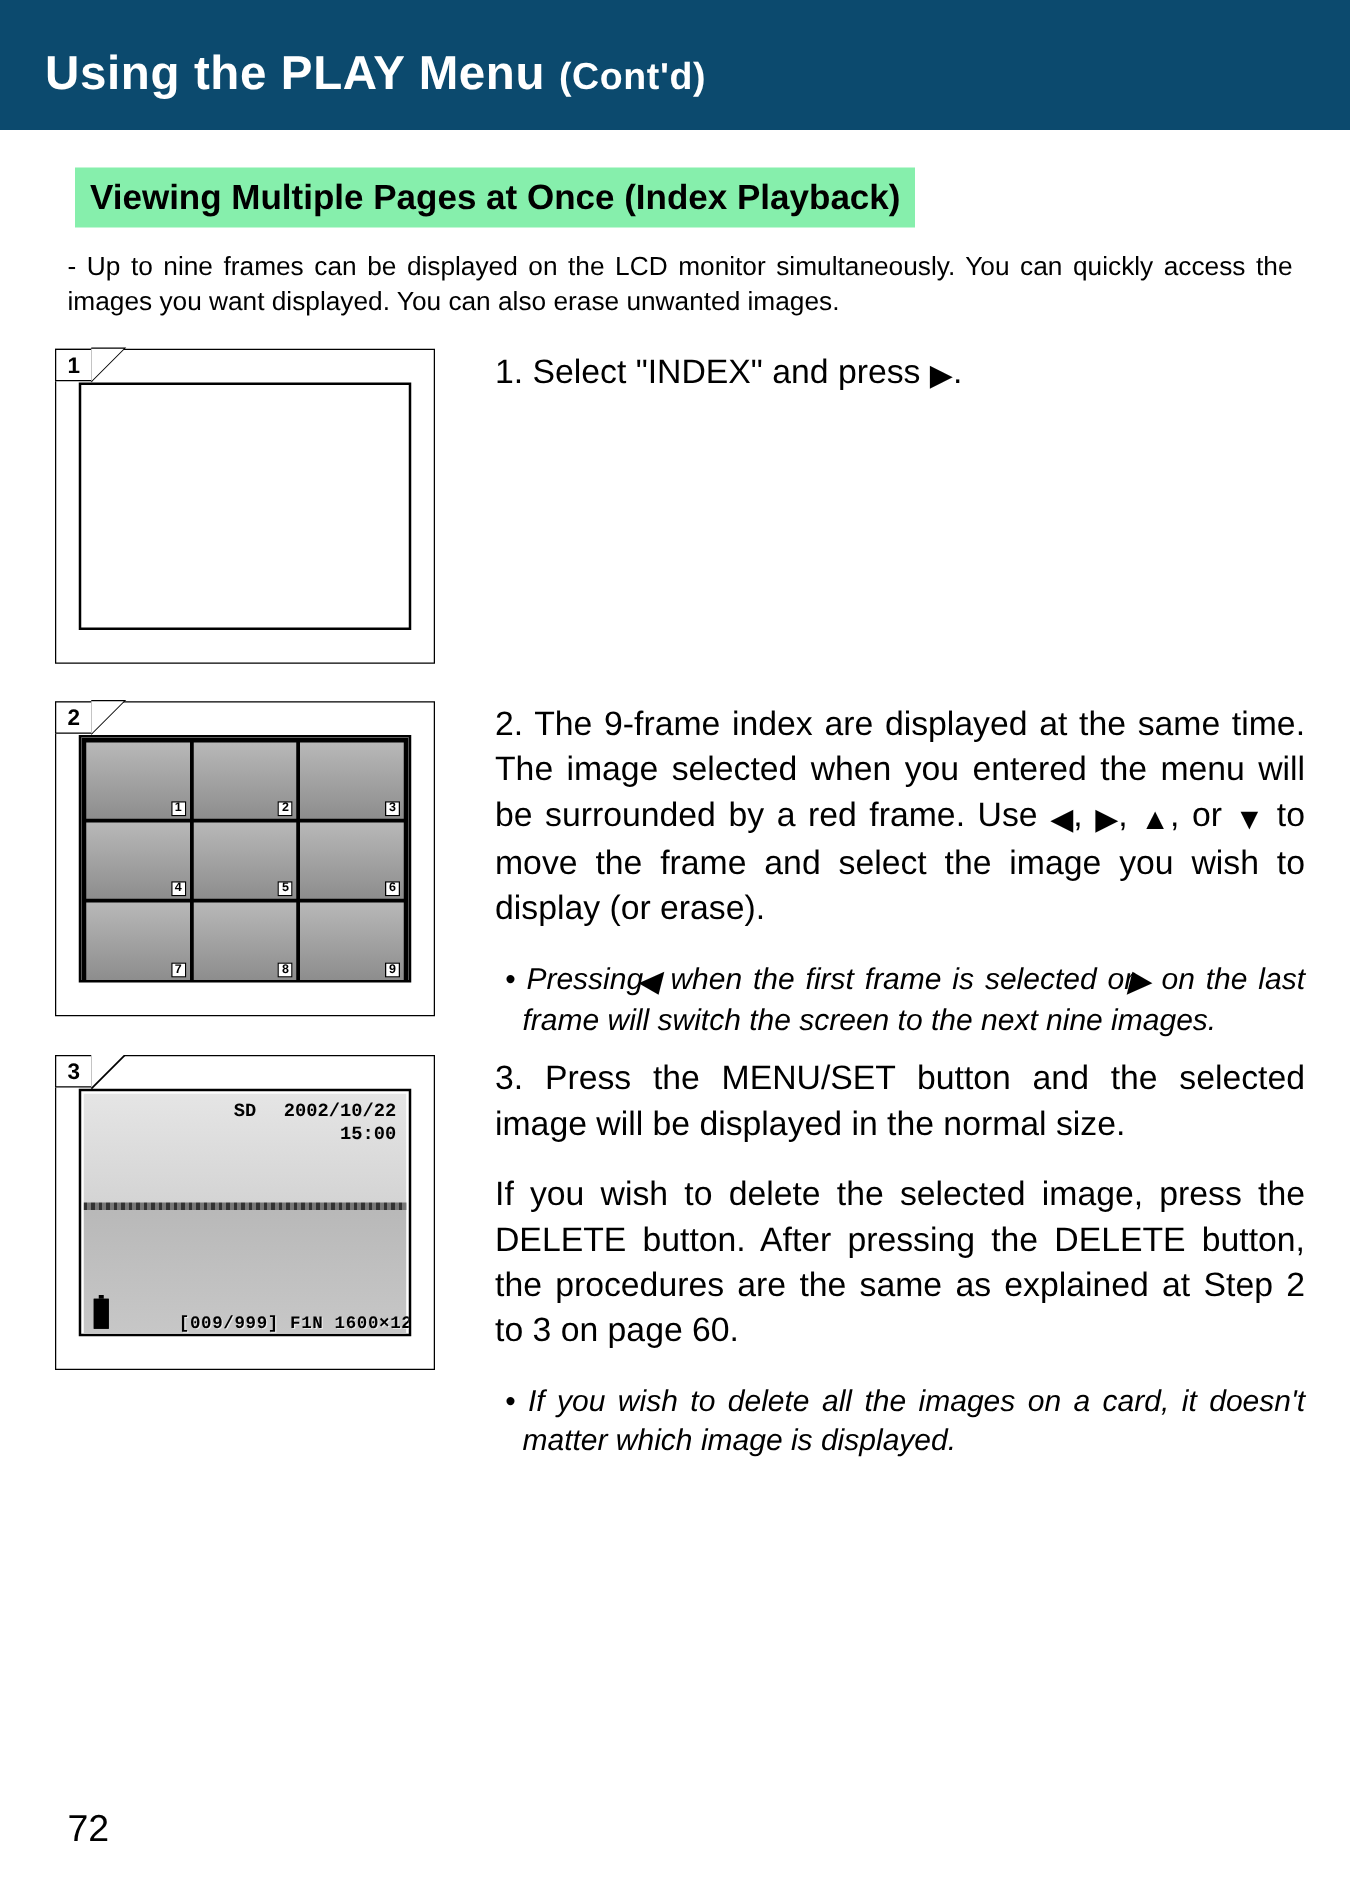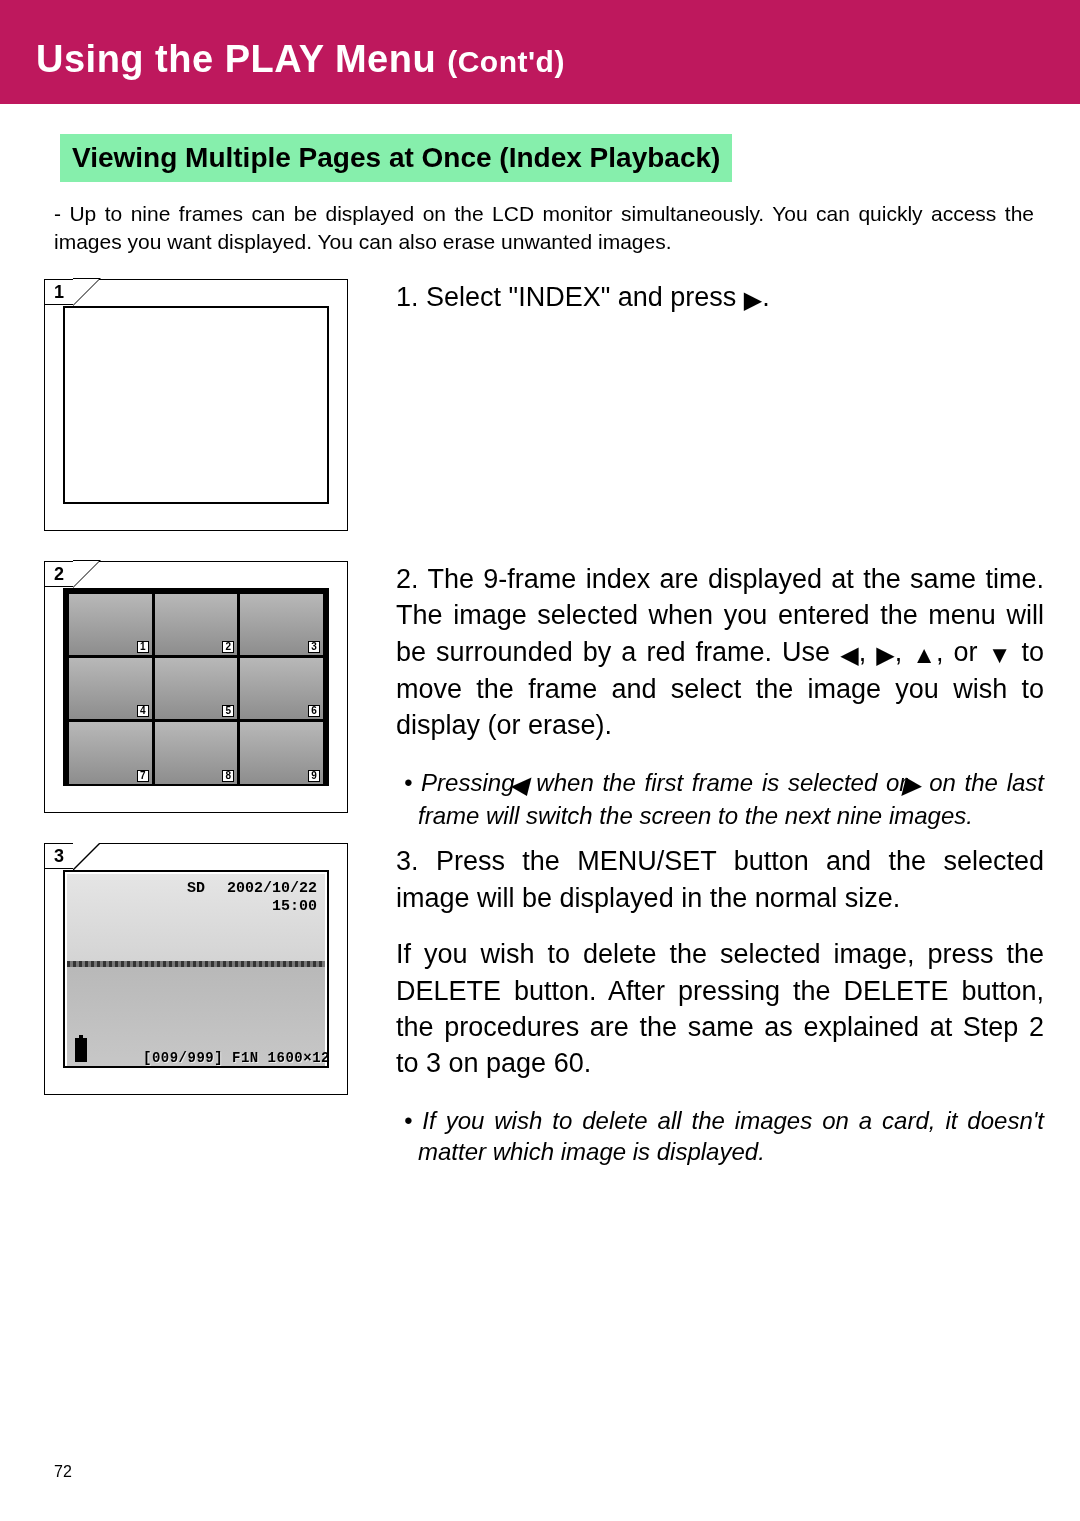--- a/index.html
+++ b/index.html
@@ -1,19 +1,19 @@
 <!DOCTYPE html>
 <html><head>
 <meta charset="utf-8">
 <style>
   * { box-sizing: border-box; margin: 0; padding: 0; }
   html, body { width: 1080px; font-family: Arial, Helvetica, sans-serif; color: #000; background: #fff; }
   .page { width: 1080px; height: 1521px; position: relative; }
   .header-bar {
-    background: #be185d;
+    background: #0c4a6e;
     color: #fff;
     padding: 38px 36px 16px 36px;
     height: 104px;
   }
   .header-title { font-size: 38px; font-weight: bold; letter-spacing: 0.5px; }
   .header-title .cont { font-size: 30px; }
   .content { padding: 0 36px 0 44px; }
   .section-bar {
     background: #86efac;
     font-weight: bold;
@@ -152,21 +152,21 @@
     text-indent: -14px;
     text-align: justify;
     font-style: italic;
   }
   .sub-bullet::before { content: "• "; }
   .gap-para { margin-top: 20px; }
   .tri { font-size: 24px; display: inline-block; vertical-align: -2px; }
   .page-num {
     position: absolute;
     left: 54px; bottom: 40px;
-    font-size: 16px;
+    font-size: 30px;
   }
 </style>
 </head>
 <body>
 
 <div class="page">
 
   <div class="header-bar">
     <div class="header-title">
       <span>Using the PLAY Menu</span>

